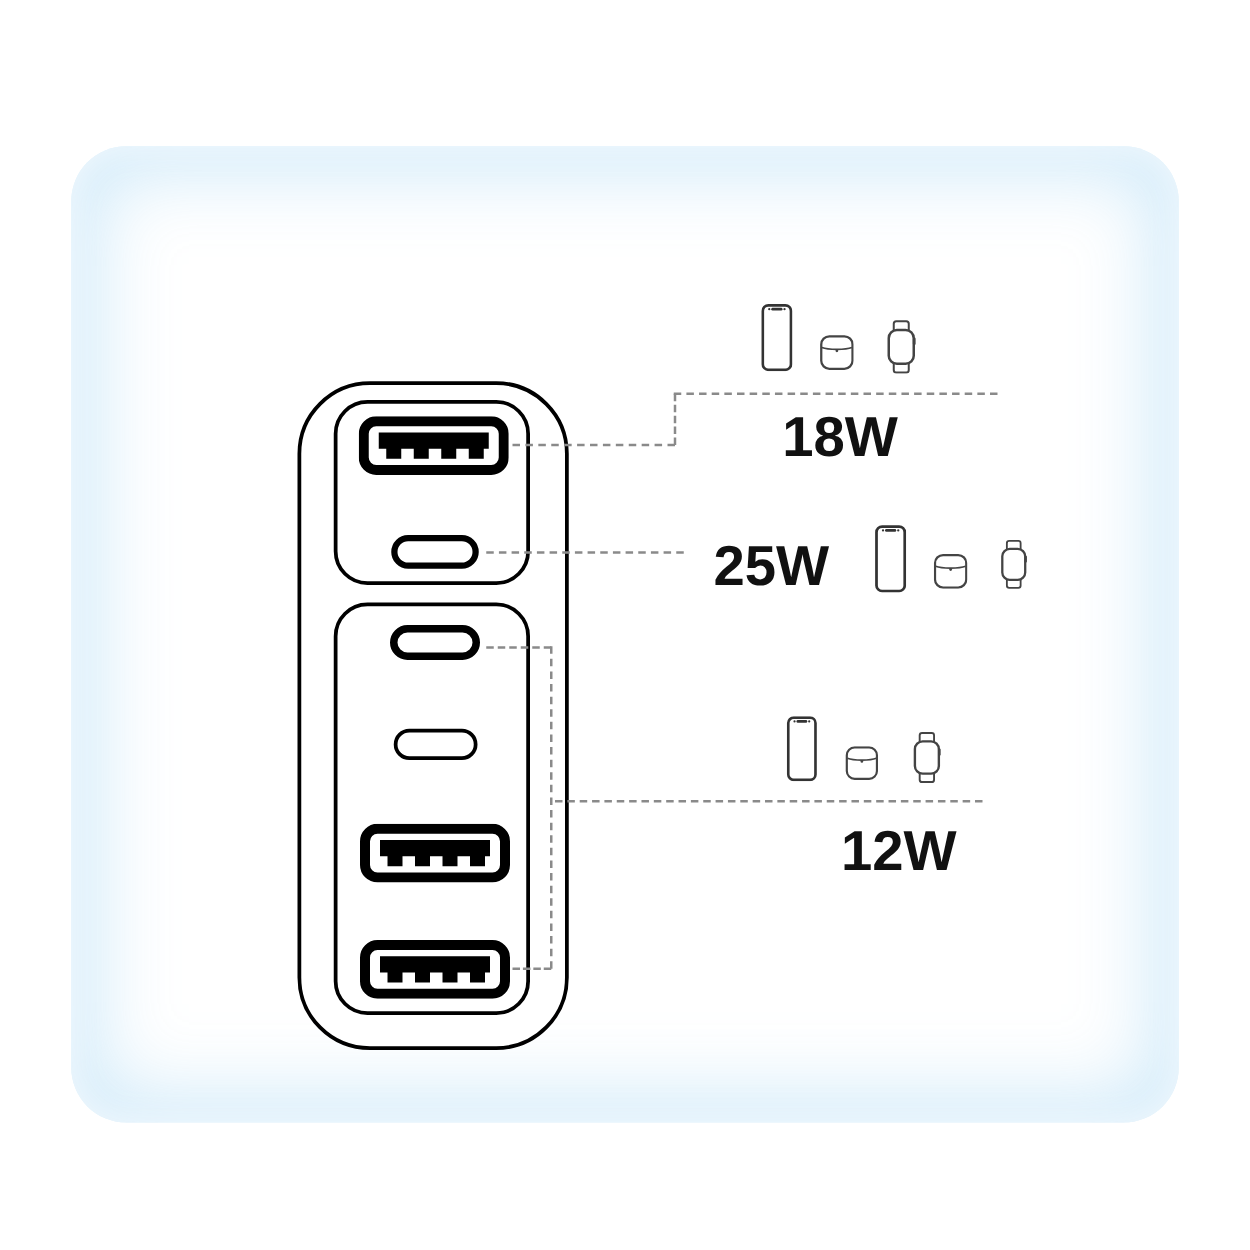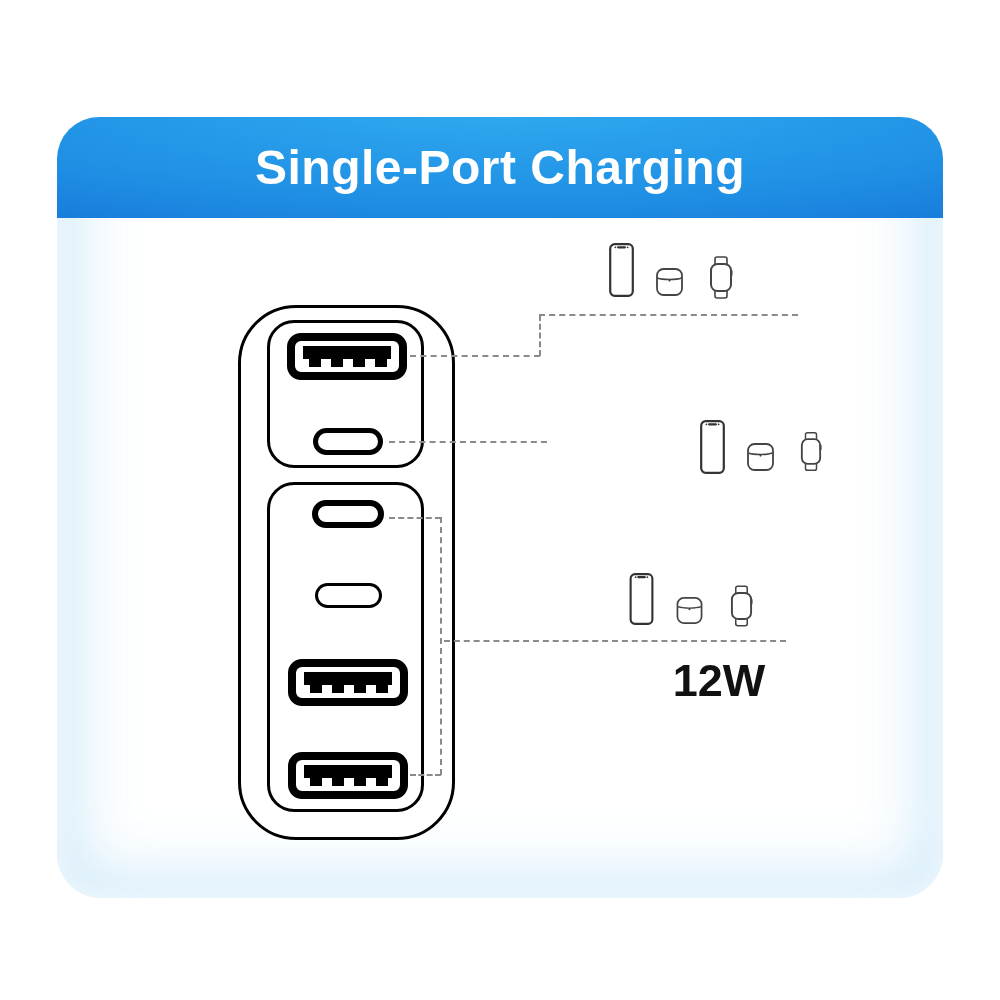--- a/index.html
+++ b/index.html
@@ -51,23 +51,20 @@
   
   .icon{display:block;}
 </style>
 </head>
 <body>
 
 <div class="page">
 
   <div class="abs card"></div>
 
-  <div class="abs card-header">
-    <div class="card-title">Single-Port Charging</div>
-  </div>
 
   <div class="abs outline charger-body"></div>
   <div class="abs outline section-top"></div>
   <div class="abs outline section-bottom"></div>
 
   <svg class="abs icon usba-top" width="120" height="47" viewBox="0 0 120 47">
     <rect x="4" y="4" width="112" height="39" rx="10" fill="#fff" stroke="#000" stroke-width="8"></rect>
     <path d="M16,13 h88 v13 h-4 v8 h-12 v-8 h-10 v8 h-12 v-8 h-10 v8 h-12 v-8 h-10 v8 h-12 v-8 h-6 z" fill="#000"></path>
   </svg>
   <div class="abs pill pill-top"></div>
@@ -104,21 +101,23 @@
     <rect x="1" y="1" width="25" height="26" rx="6.5" fill="#fff" stroke="#444" stroke-width="1.8"></rect>
     <path d="M1.5,10 C6.5,12 20.5,12 25.5,10" fill="none" stroke="#444" stroke-width="1.4"></path>
     <circle cx="13.5" cy="12.6" r="1.1" fill="#444"></circle>
   </svg>
   <svg class="abs icon" style="left:709px;top:256px;" width="24" height="43" viewBox="0 0 24 43">
     <rect x="6" y="1" width="12" height="9" rx="2" fill="none" stroke="#444" stroke-width="1.6"></rect>
     <rect x="6" y="33" width="12" height="9" rx="2" fill="none" stroke="#444" stroke-width="1.6"></rect>
     <rect x="2" y="8" width="20" height="27" rx="6.5" fill="#fff" stroke="#444" stroke-width="2"></rect>
     <rect x="21.3" y="14" width="2.2" height="6" rx="1" fill="#444"></rect>
   </svg>
+  <div class="abs watt w18">18W</div>
 
+  <div class="abs watt w25">25W</div>
   <svg class="abs icon" style="left:700px;top:420px;" width="25" height="54" viewBox="0 0 25 54">
     <rect x="1.2" y="1.2" width="22.6" height="51.6" rx="4.5" fill="#fff" stroke="#333" stroke-width="2.2"></rect>
     <rect x="8" y="3.2" width="9" height="2.2" rx="1.1" fill="#333"></rect>
     <circle cx="6.4" cy="4.3" r="0.9" fill="#333"></circle>
       <circle cx="18.6" cy="4.3" r="0.9" fill="#333"></circle>
   </svg>
   <svg class="abs icon" style="left:747px;top:443px;" width="27" height="28" viewBox="0 0 27 28">
     <rect x="1" y="1" width="25" height="26" rx="6.5" fill="#fff" stroke="#444" stroke-width="1.8"></rect>
     <path d="M1.5,10 C6.5,12 20.5,12 25.5,10" fill="none" stroke="#444" stroke-width="1.4"></path>
     <circle cx="13.5" cy="12.6" r="1.1" fill="#444"></circle>

